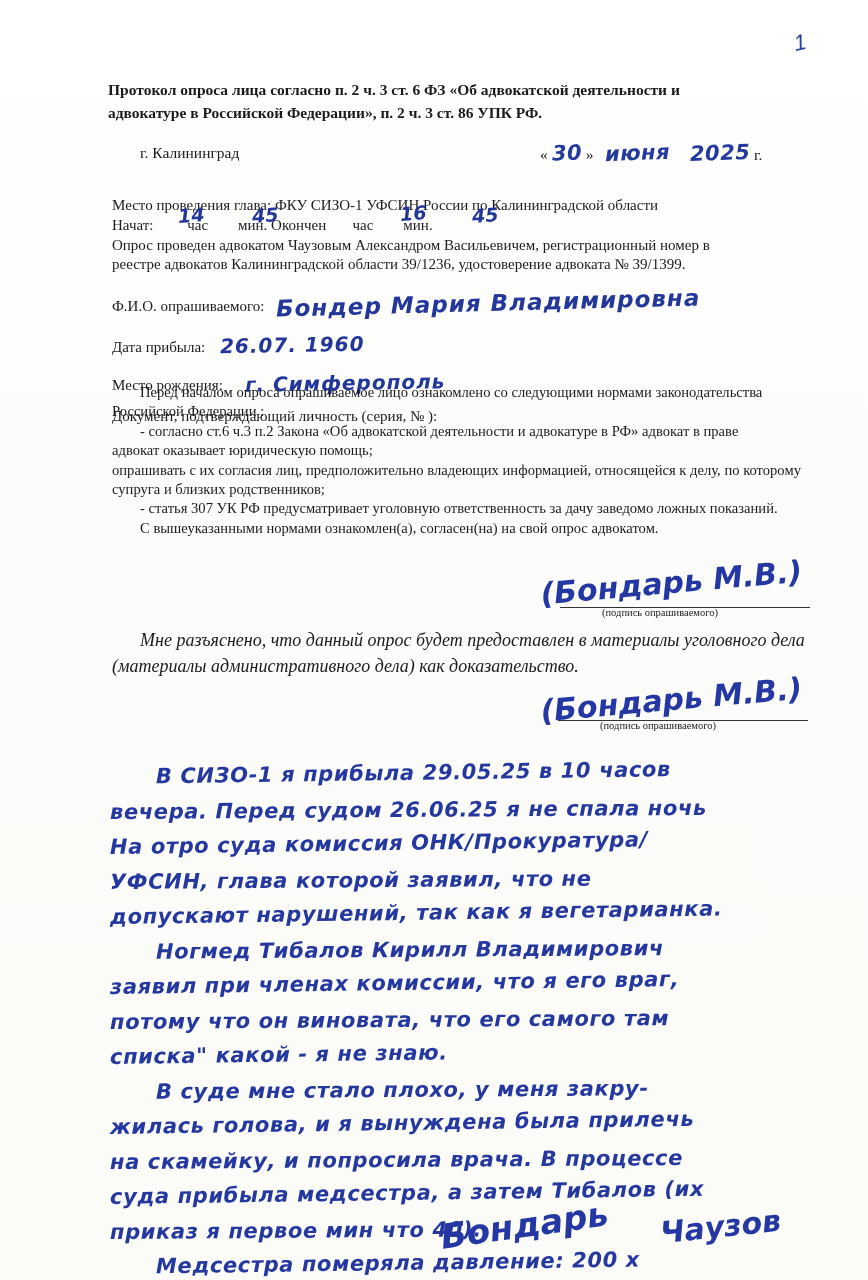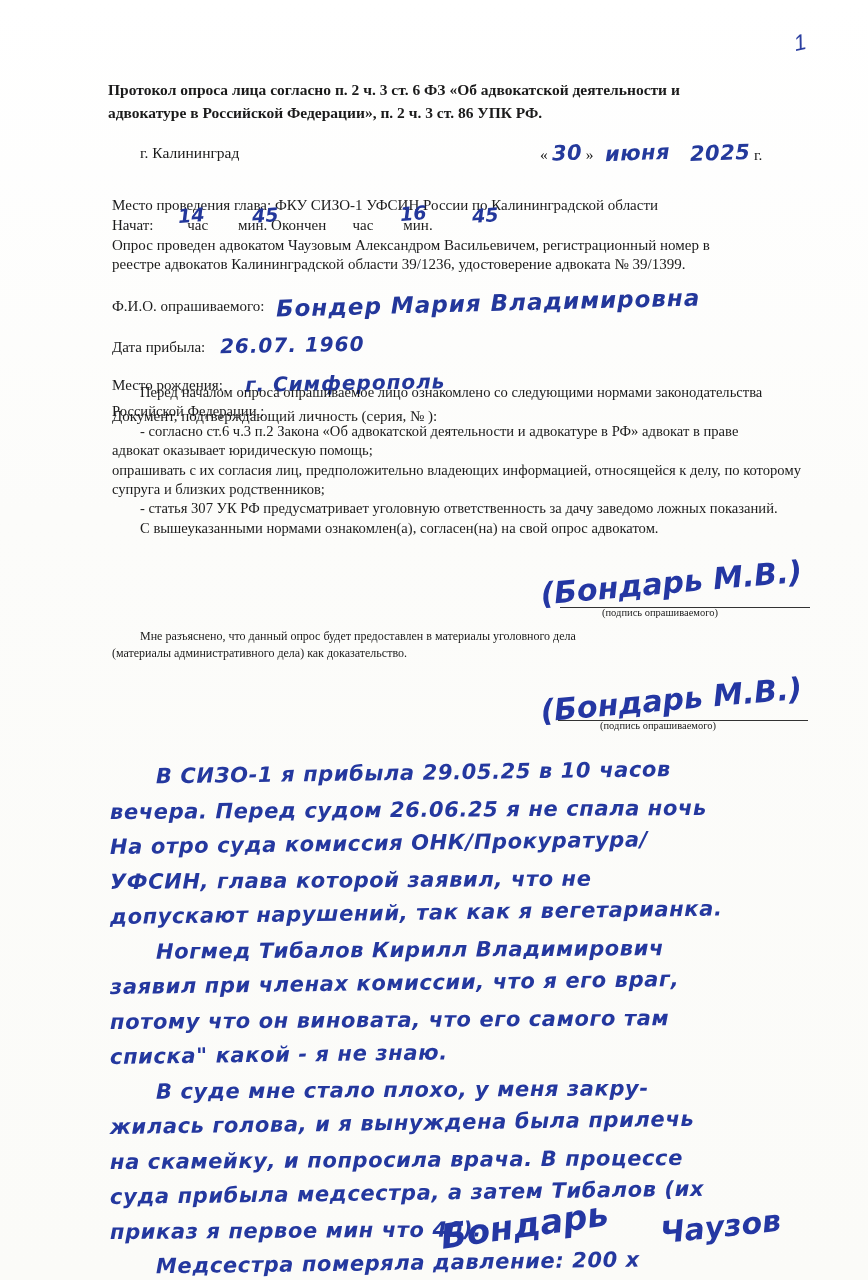--- a/index.html
+++ b/index.html
@@ -169,22 +169,23 @@
     position: absolute;
     font-size: 10.5px;
     white-space: nowrap;
   }
 
   .para-explained {
     position: absolute;
     left: 112px;
     right: 48px;
     top: 628px;
-    font-size: 12px;
+    font-size: 18px;
     line-height: 1.42;
+    font-style: italic;
   }
   .para-explained .ind { text-indent: 28px; display: block; }
 
   .sign-area-2 {
     position: absolute;
     left: 540px;
     top: 682px;
     width: 300px;
     height: 50px;
   }

